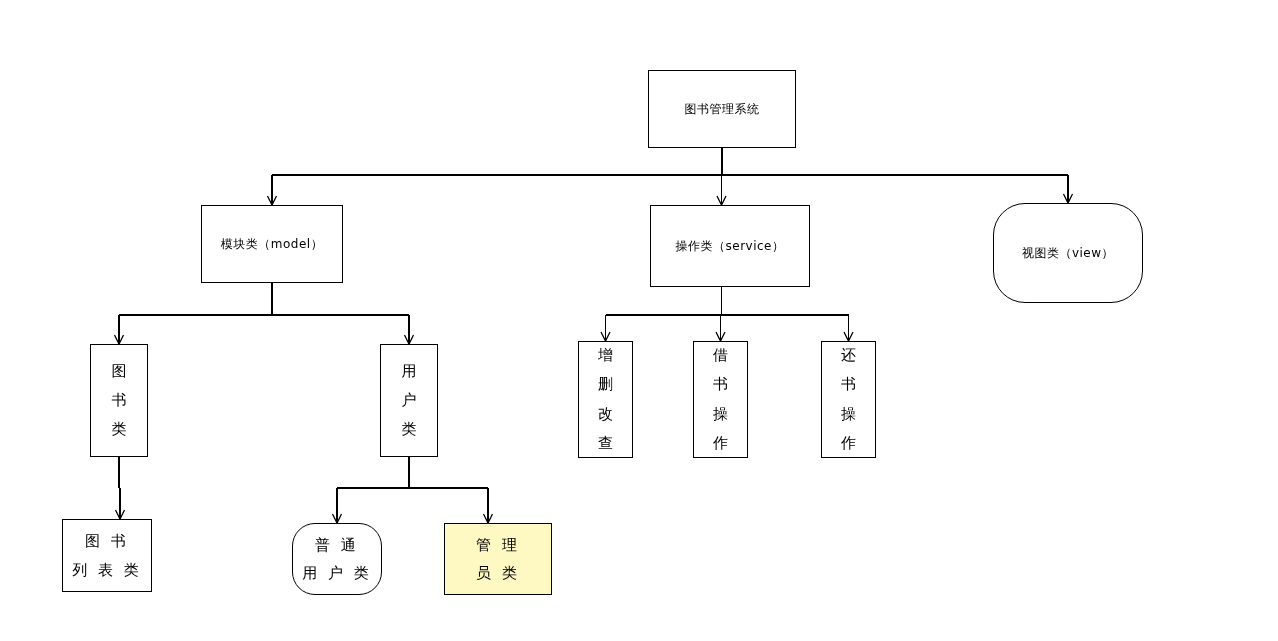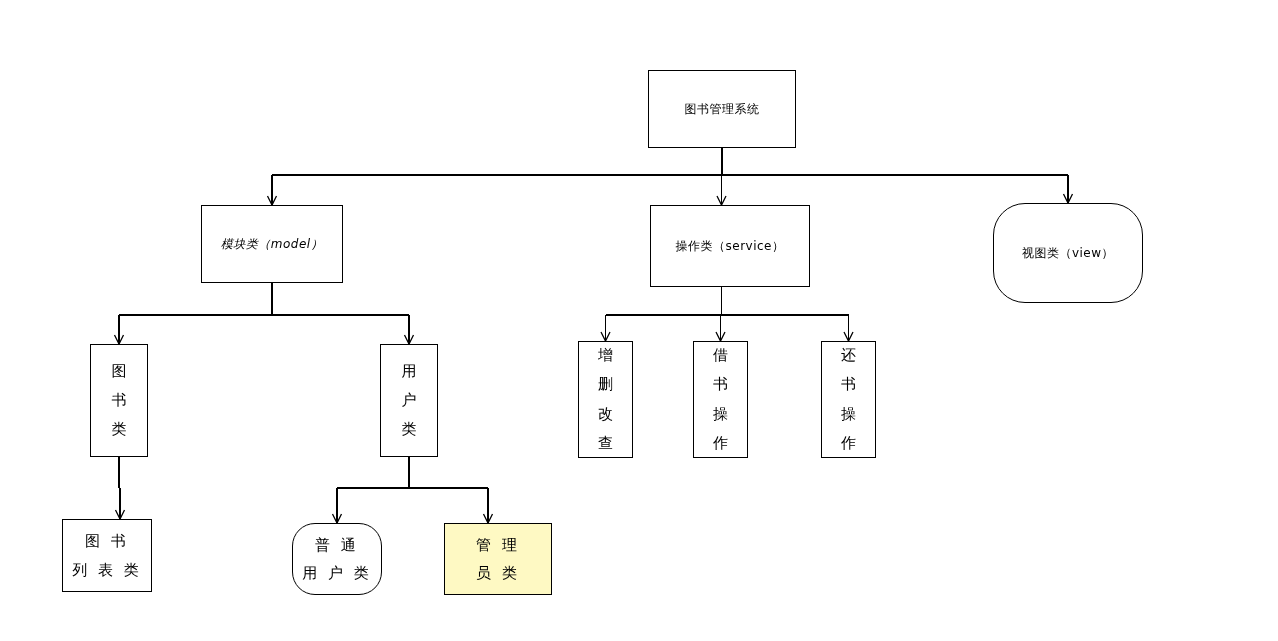--- a/index.html
+++ b/index.html
@@ -97,21 +97,21 @@
       <line x1="337" y1="488" x2="337" y2="523" stroke="#000000" stroke-width="1.3" shape-rendering="crispEdges"></line>
       <path d="M332.5,514 L337,523 L341.5,514" fill="none" stroke="#000000" stroke-width="1.3"></path>
       <line x1="488" y1="488" x2="488" y2="523" stroke="#000000" stroke-width="1.3" shape-rendering="crispEdges"></line>
       <path d="M483.5,514 L488,523 L492.5,514" fill="none" stroke="#000000" stroke-width="1.3"></path>
     </svg>
 
   <div id="nodes">
       <div class="node wide" style="left: 648px; top: 70px; width: 148px; height: 78px; background: rgb(255, 255, 255); border-color: rgb(0, 0, 0);">
         <span class="node-label">图书管理系统</span>
       </div>
-      <div class="node wide" style="left: 201px; top: 205px; width: 142px; height: 78px; background: rgb(255, 255, 255); border-color: rgb(0, 0, 0); font-style: italic;">
+      <div class="node wide" style="left: 201px; top: 205px; width: 142px; height: 78px; background: rgb(255, 255, 255); border-color: rgb(0, 0, 0);">
         <span class="node-label">模块类（model）</span>
       </div>
       <div class="node wide" style="left: 650px; top: 205px; width: 160px; height: 82px; background: rgb(255, 255, 255); border-color: rgb(0, 0, 0);">
         <span class="node-label">操作类（service）</span>
       </div>
       <div class="node wide" style="left: 993px; top: 203px; width: 150px; height: 100px; background: rgb(255, 255, 255); border-color: rgb(0, 0, 0); border-radius: 32px;">
         <span class="node-label">视图类（view）</span>
       </div>
       <div class="node vstack" style="left: 90px; top: 344px; width: 58px; height: 113px; background: rgb(255, 255, 255); border-color: rgb(0, 0, 0);">
         <span class="node-label">图

